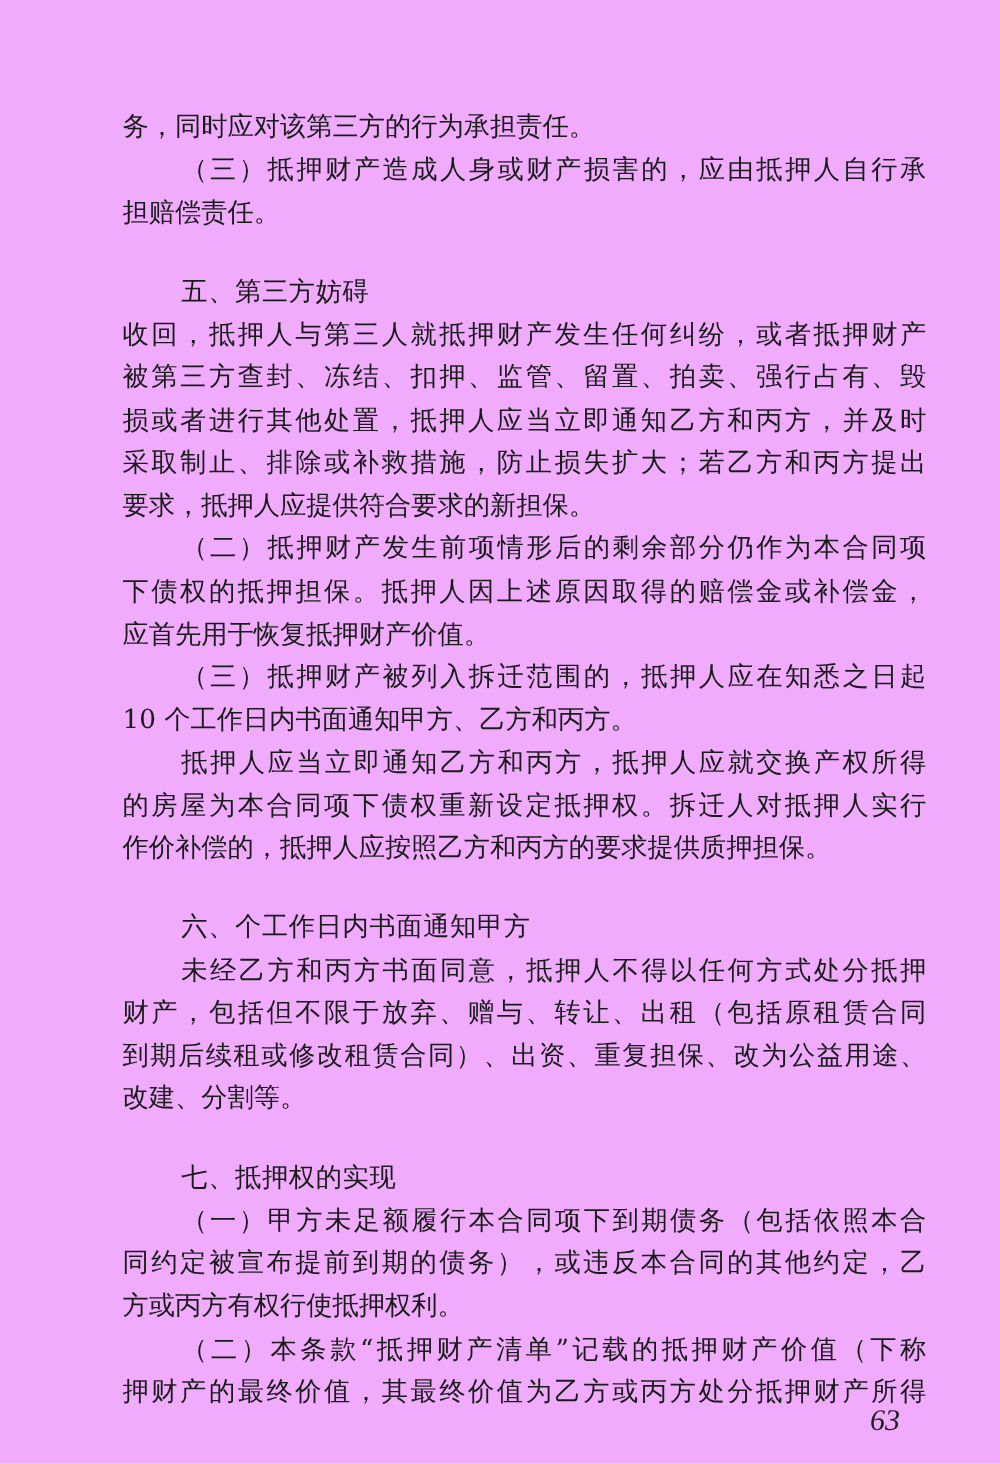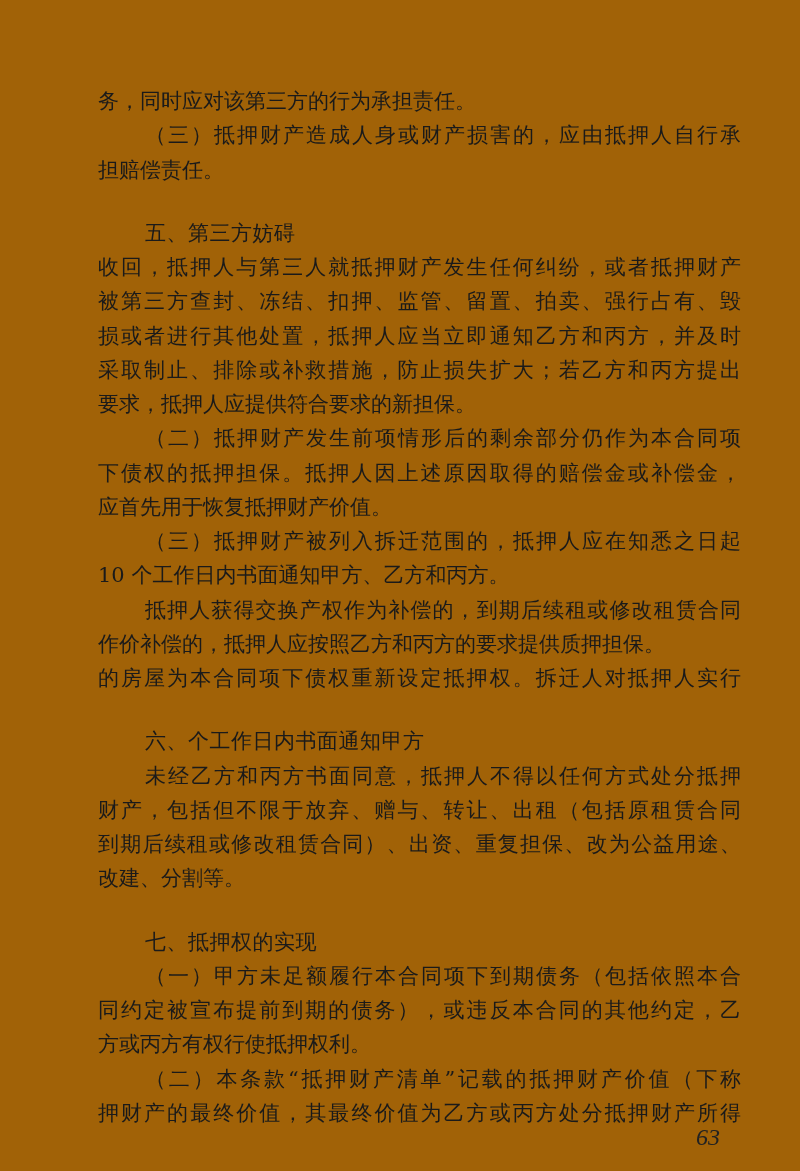--- a/index.html
+++ b/index.html
@@ -11,21 +11,21 @@
       width: 800px;
       height: 1171px;
       position: relative;
       overflow: hidden;
     }
     .page {
       position: absolute;
       left: 0; top: 0;
       width: 800px;
       height: 1171px;
-      background: #a16207;
+      background: #f0abfc;
     }
     .text-block {
       position: absolute;
       left: 98px;
       top: 84px;
       width: 650px;
       font-family: "DejaVu Serif", "Liberation Serif", serif;
       font-size: 21px;
       line-height: 34.25px;
       color: #1a1a1a;
@@ -74,23 +74,23 @@
     <span class="line">收回，抵押人与第三人就抵押财产发生任何纠纷，或者抵押财产</span>
     <span class="line">被第三方查封、冻结、扣押、监管、留置、拍卖、强行占有、毁</span>
     <span class="line">损或者进行其他处置，抵押人应当立即通知乙方和丙方，并及时</span>
     <span class="line">采取制止、排除或补救措施，防止损失扩大；若乙方和丙方提出</span>
     <span class="line last">要求，抵押人应提供符合要求的新担保。</span>
     <span class="line indent">（二）抵押财产发生前项情形后的剩余部分仍作为本合同项</span>
     <span class="line">下债权的抵押担保。抵押人因上述原因取得的赔偿金或补偿金，</span>
     <span class="line last">应首先用于恢复抵押财产价值。</span>
     <span class="line indent">（三）抵押财产被列入拆迁范围的，抵押人应在知悉之日起</span>
     <span class="line last">10 个工作日内书面通知甲方、乙方和丙方。</span>
-    <span class="line indent">抵押人获得交换产权作为补偿的，到期后续租或修改租赁合同</span>
+    <span class="line indent">抵押人应当立即通知乙方和丙方，抵押人应就交换产权所得</span>
+    <span class="line">的房屋为本合同项下债权重新设定抵押权。拆迁人对抵押人实行</span>
     <span class="line last">作价补偿的，抵押人应按照乙方和丙方的要求提供质押担保。</span>
-    <span class="line">的房屋为本合同项下债权重新设定抵押权。拆迁人对抵押人实行</span>
     <span class="line indent last heading">六、个工作日内书面通知甲方</span>
     <span class="line indent">未经乙方和丙方书面同意，抵押人不得以任何方式处分抵押</span>
     <span class="line">财产，包括但不限于放弃、赠与、转让、出租（包括原租赁合同</span>
     <span class="line">到期后续租或修改租赁合同）、出资、重复担保、改为公益用途、</span>
     <span class="line last">改建、分割等。</span>
     <span class="line indent last heading">七、抵押权的实现</span>
     <span class="line indent">（一）甲方未足额履行本合同项下到期债务（包括依照本合</span>
     <span class="line">同约定被宣布提前到期的债务），或违反本合同的其他约定，乙</span>
     <span class="line last">方或丙方有权行使抵押权利。</span>
     <span class="line indent">（二）本条款“抵押财产清单”记载的抵押财产价值（下称</span>

